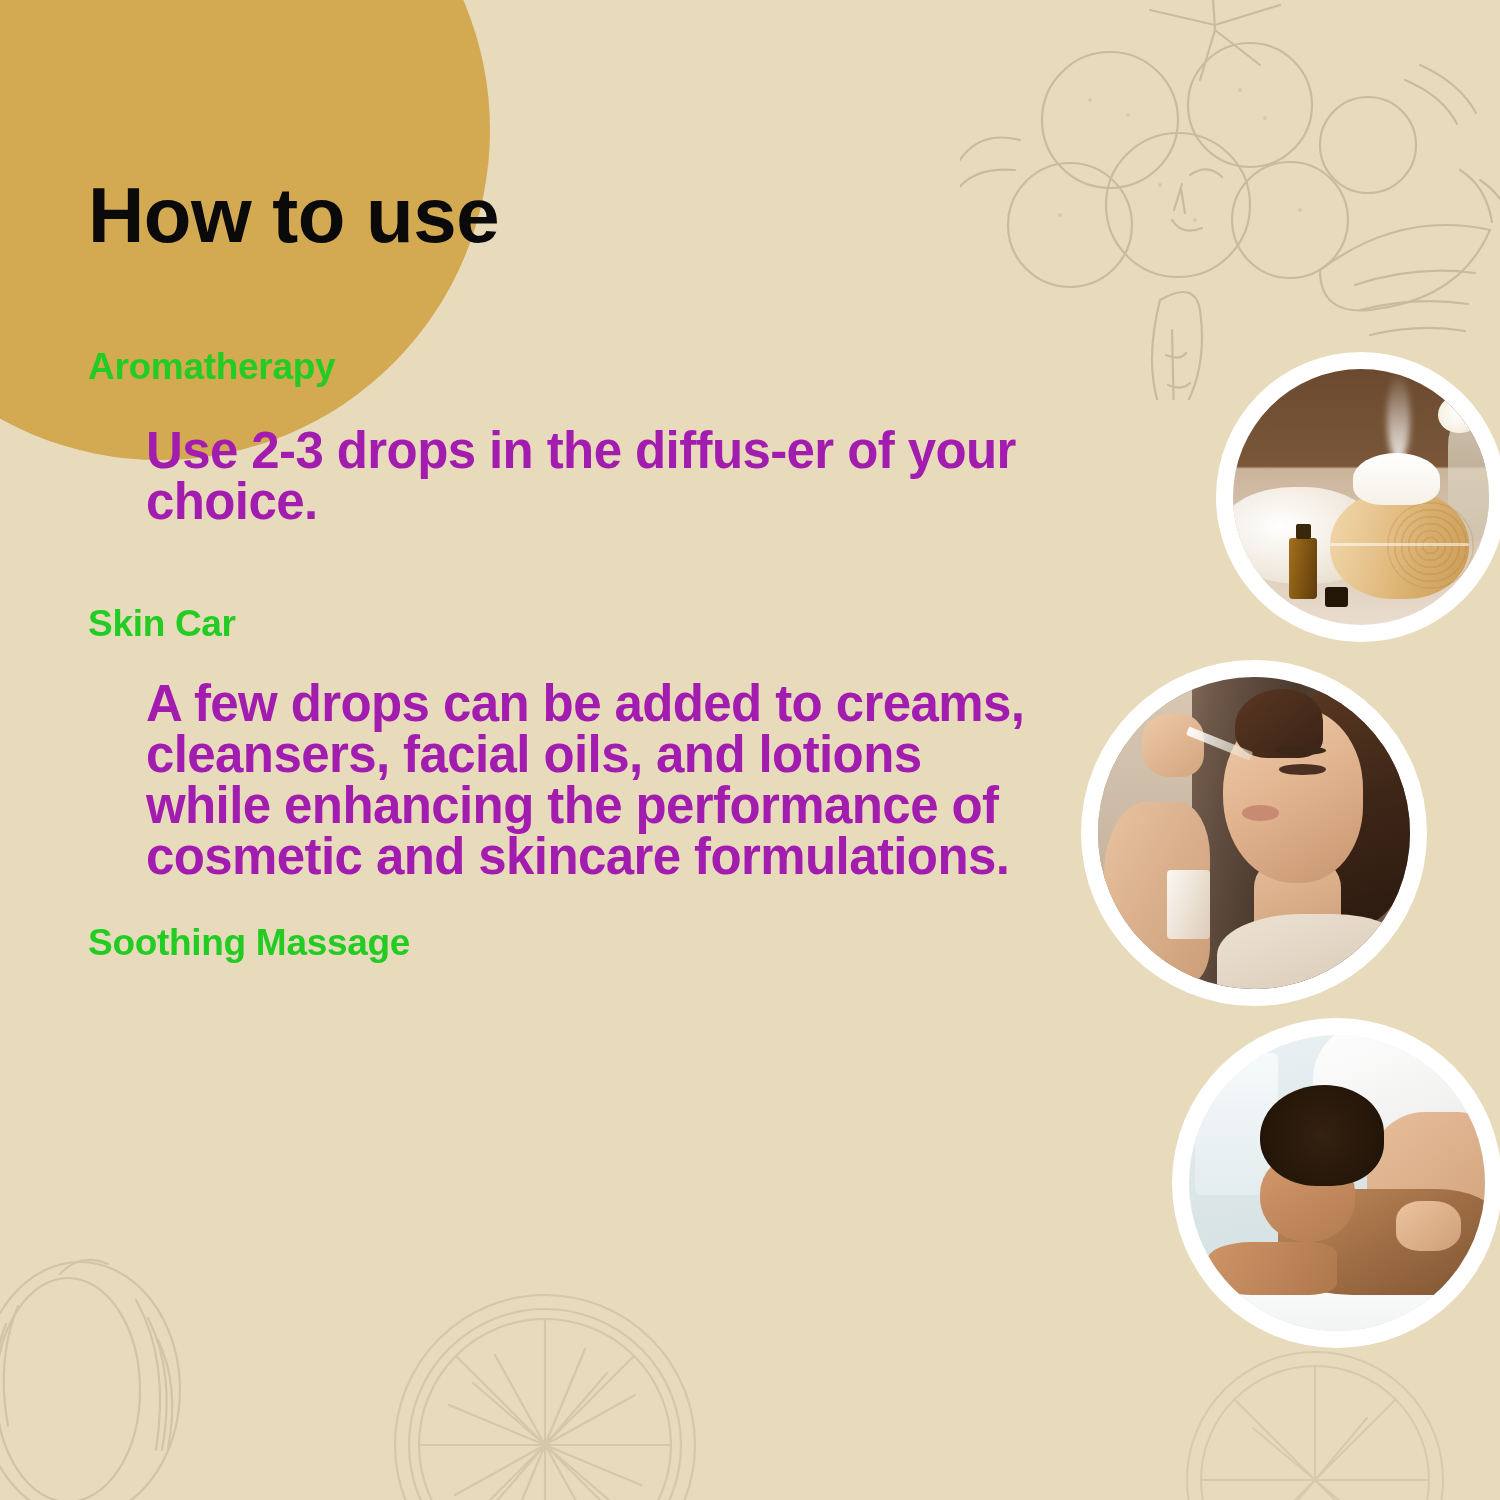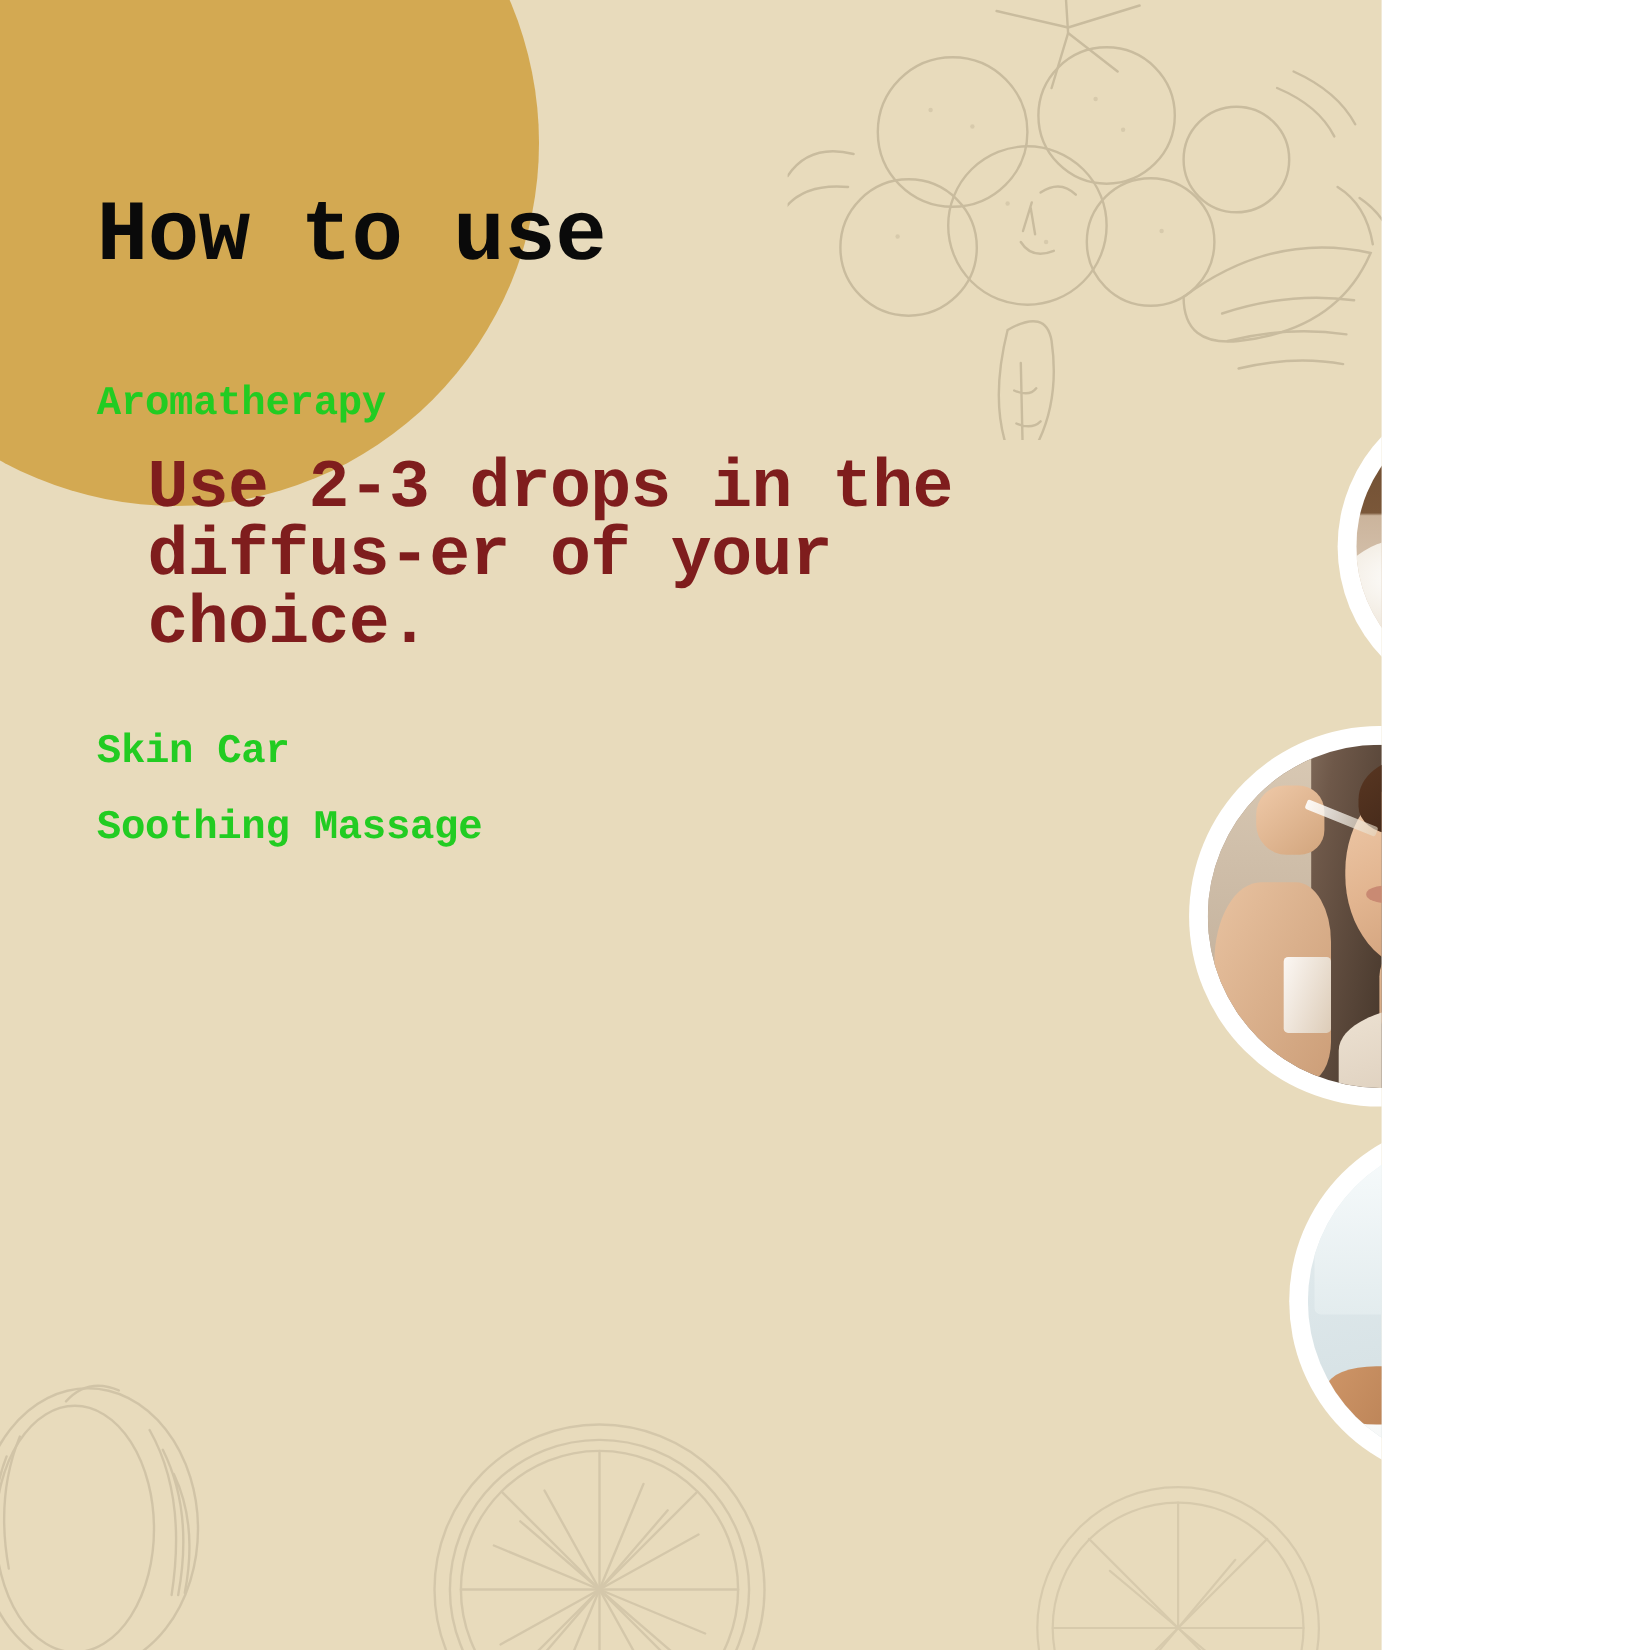--- a/index.html
+++ b/index.html
@@ -3,25 +3,25 @@
 <meta charset="utf-8">
 <style>
   html, body {
     margin: 0;
     padding: 0;
     background: #ffffff;
   }
 
   #poster {
     position: relative;
-    width: 1256px;
+    width: 1500px;
     height: 1500px;
     overflow: hidden;
     background: #E8DBBC;
-    font-family: Liberation Mono, monospace;
+    font-family: Liberation Sans, sans-serif;
   }
 
   
   .gold-blob {
     position: absolute;
     left: -170px;
     top: -200px;
     width: 660px;
     height: 660px;
     border-radius: 50%;
@@ -96,27 +96,27 @@
   .sec-heading {
     margin: 0;
     font-size: 37px;
     line-height: 1.05;
     font-weight: bold;
     color: #22CC22;
     letter-spacing: -0.3px;
   }
 
   .sec-body {
-    margin: 0;
+    margin: 12px;
     padding-left: 46px;
     padding-top: 26px;
-    font-size: 62px;
+    font-size: 51px;
     line-height: 1.00;
     font-weight: bold;
-    color: #7f1d1d;
+    color: #a21caf;
     font-stretch: condensed;
     letter-spacing: -0.6px;
     max-width: 880px;
   }
   .sec-body.tight { padding-top: 22px; }
 
   
   .photo {
     position: absolute;
     z-index: 4;
@@ -395,20 +395,21 @@
       <span>How to use</span>
     </h1>
 
     <div class="section sec-aroma">
       <h2 class="sec-heading">Aromatherapy</h2>
       <p class="sec-body">Use 2-3 drops in the diffus-er of your choice.</p>
     </div>
 
     <div class="section sec-skin">
       <h2 class="sec-heading">Skin Car</h2>
+      <p class="sec-body tight">A few drops can be added to creams, cleansers, facial oils, and lotions while enhancing the performance of cosmetic and skincare formulations.</p>
     </div>
 
     <div class="section sec-massage">
       <h2 class="sec-heading">Soothing Massage</h2>
     </div>
 
   </div>
 
   <div class="photo photo-1">
     <div class="inner">

